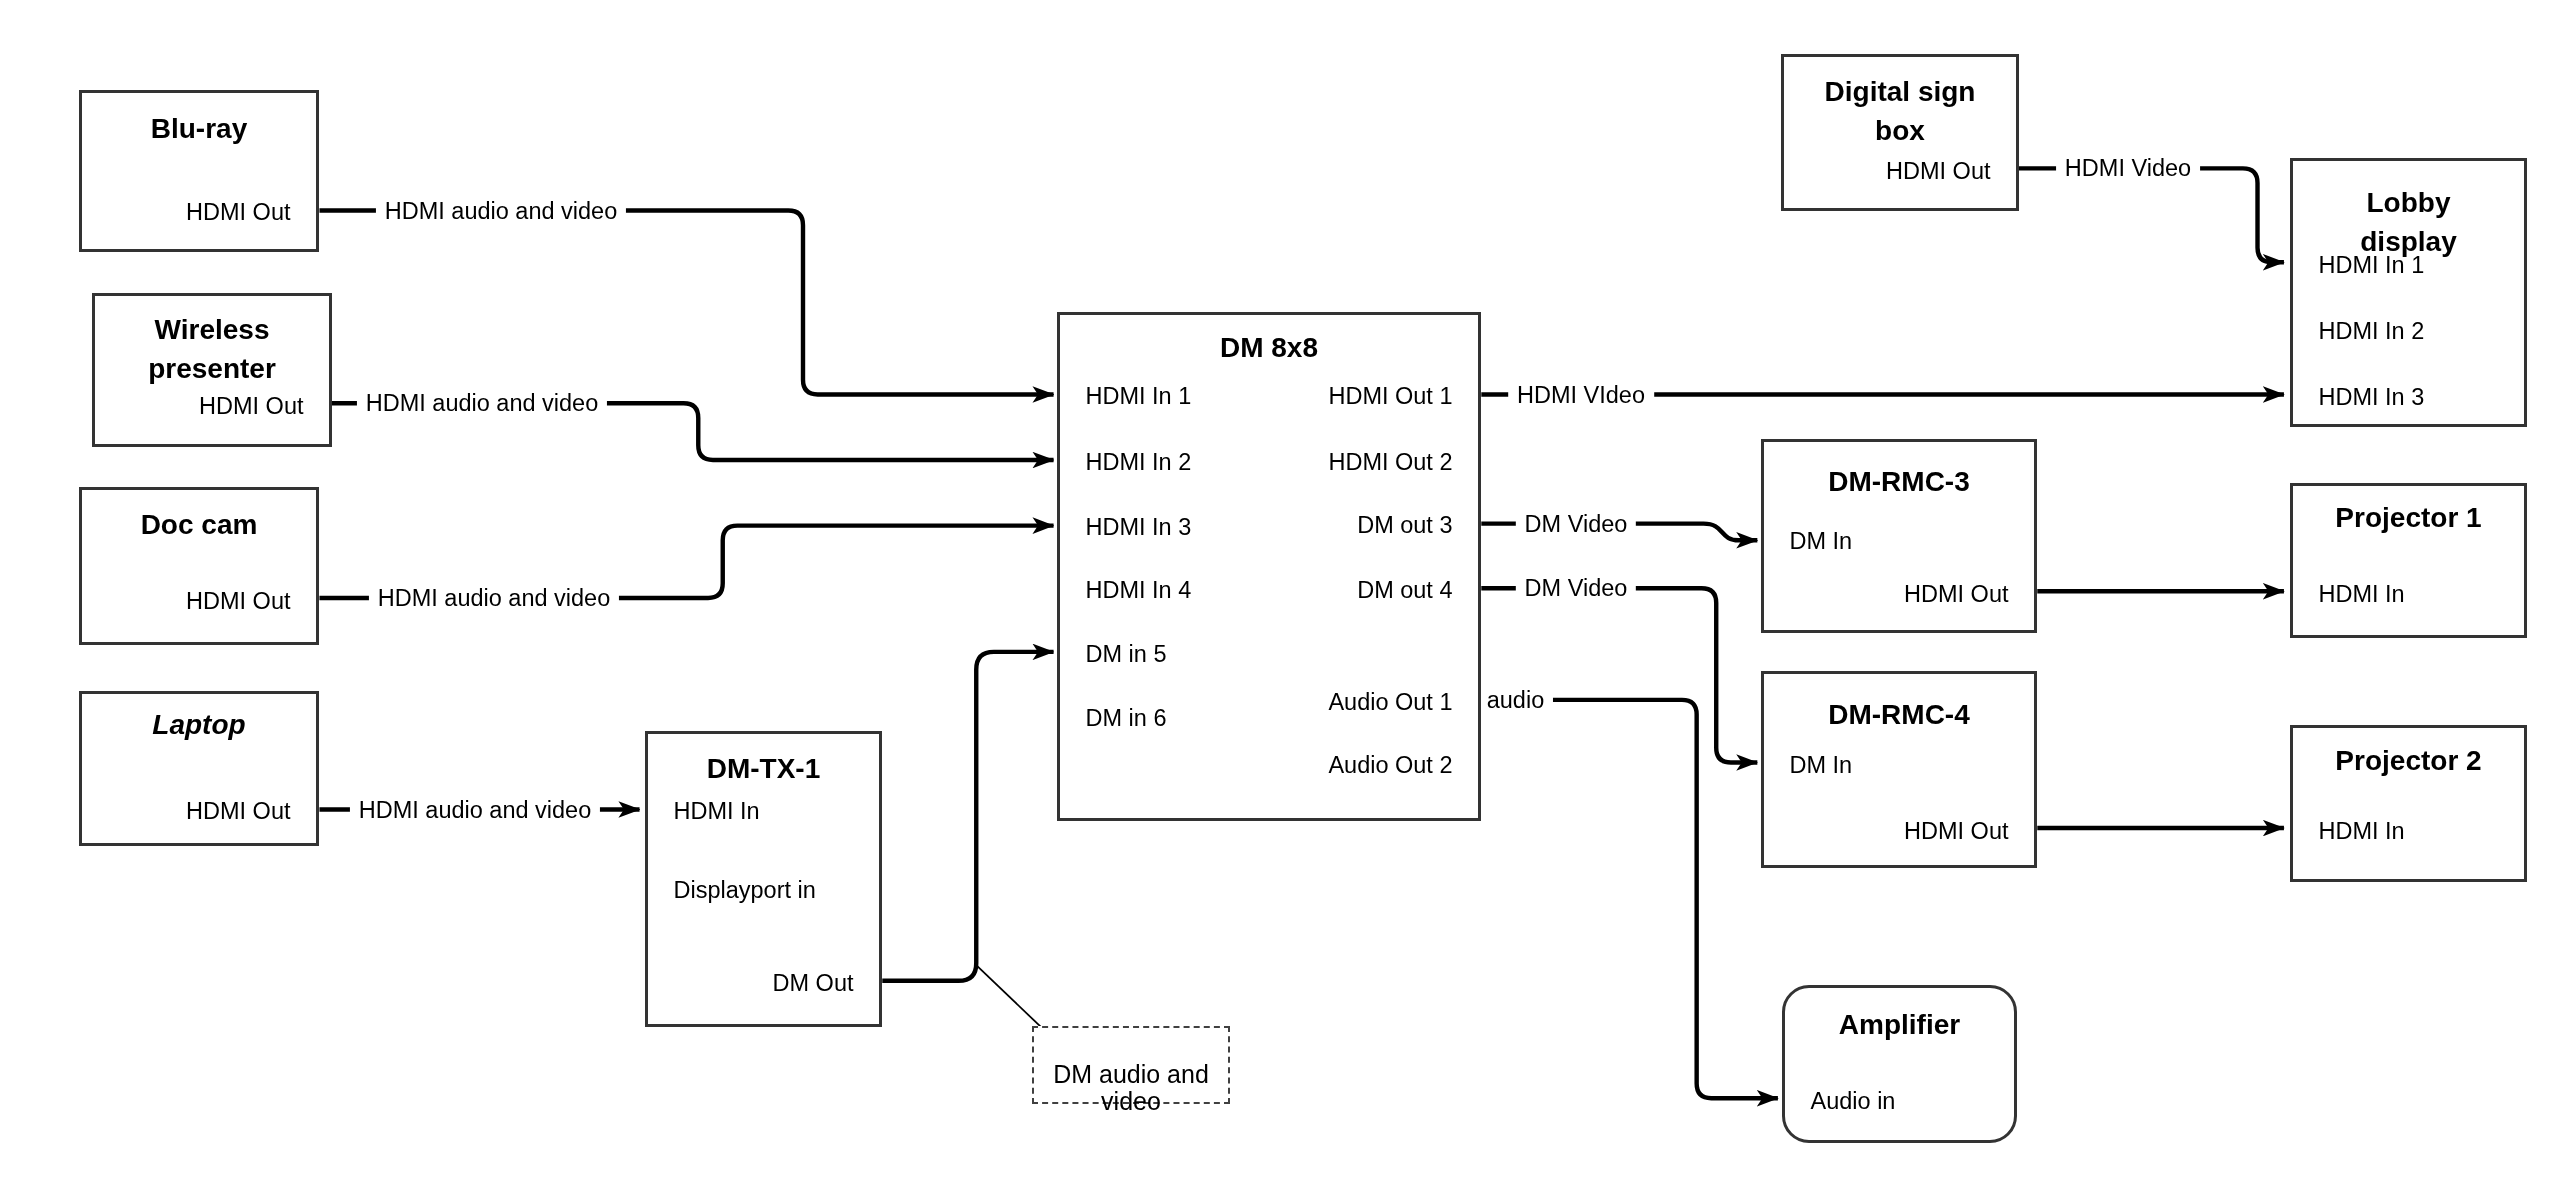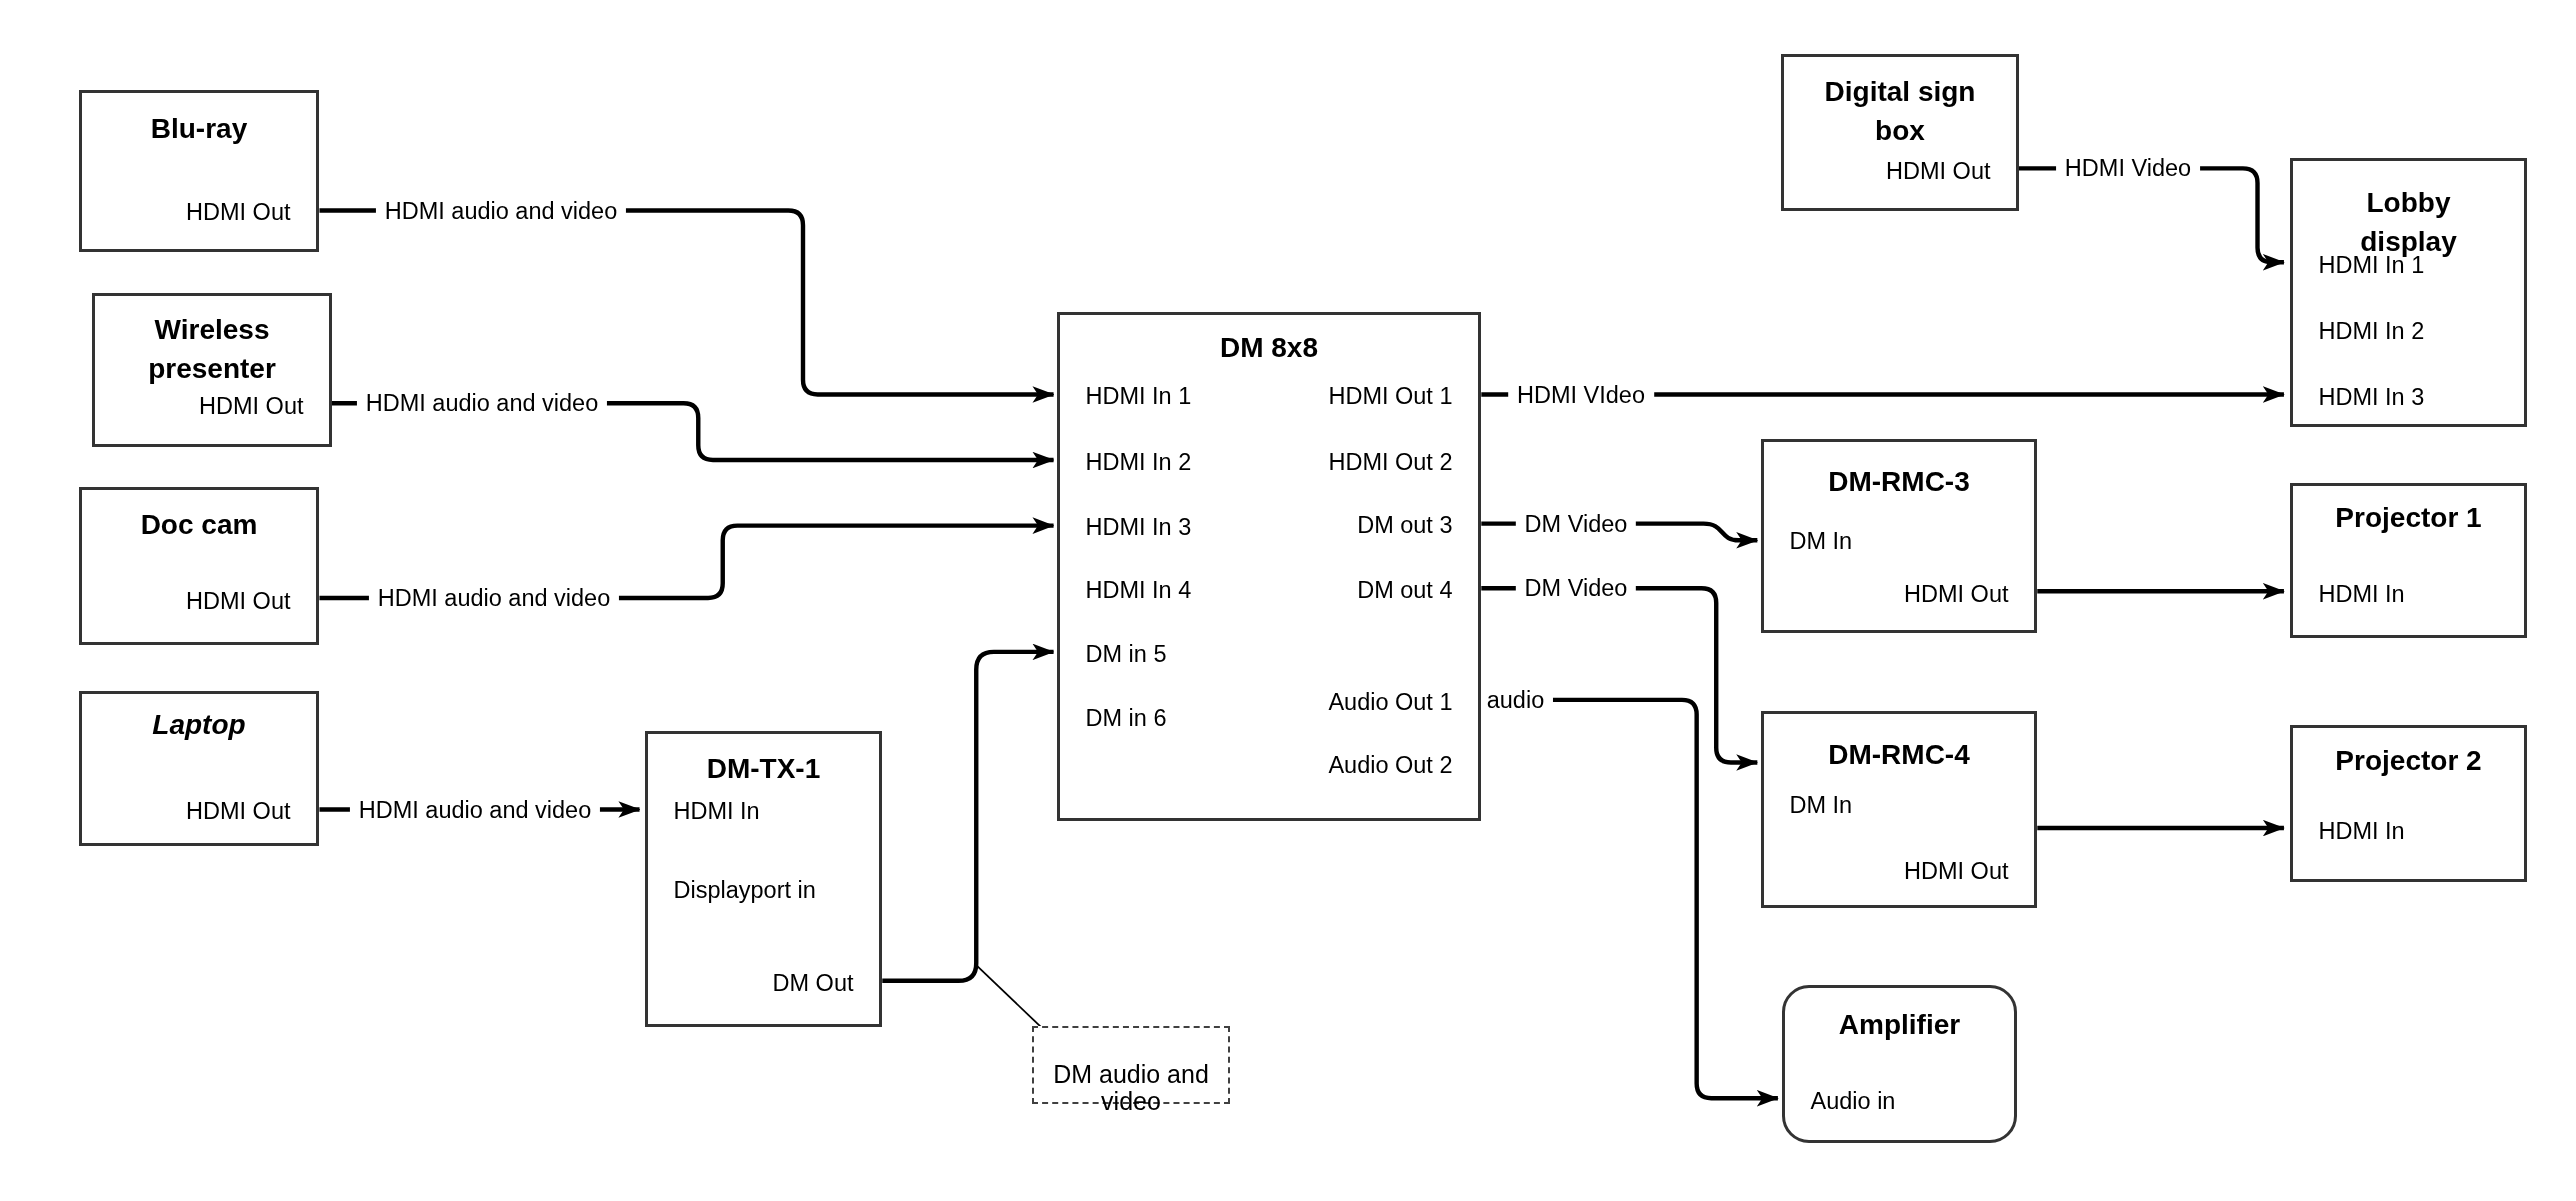--- a/index.html
+++ b/index.html
@@ -130,21 +130,21 @@
     <div class="title" style="top:19.6px;">DM-RMC-3</div>
     <span class="port pl" style="top:100px;">DM In</span>
     <span class="port pr" style="top:153px;">HDMI Out</span>
   </div>
 
   <div class="node" style="left:2290px;top:483px;width:237px;height:155px;">
     <div class="title" style="top:11.7px;">Projector 1</div>
     <span class="port pl" style="top:109px;">HDMI In</span>
   </div>
 
-  <div class="node" style="left:1761px;top:671px;width:276px;height:197px;margin-top:40px;">
+  <div class="node" style="left:1761px;top:671px;width:276px;height:197px;">
     <div class="title" style="top:20.6px;">DM-RMC-4</div>
     <span class="port pl" style="top:92px;">DM In</span>
     <span class="port pr" style="top:158px;">HDMI Out</span>
   </div>
 
   <div class="node" style="left:2290px;top:725px;width:237px;height:157px;">
     <div class="title" style="top:12.7px;">Projector 2</div>
     <span class="port pl" style="top:104px;">HDMI In</span>
   </div>
 

